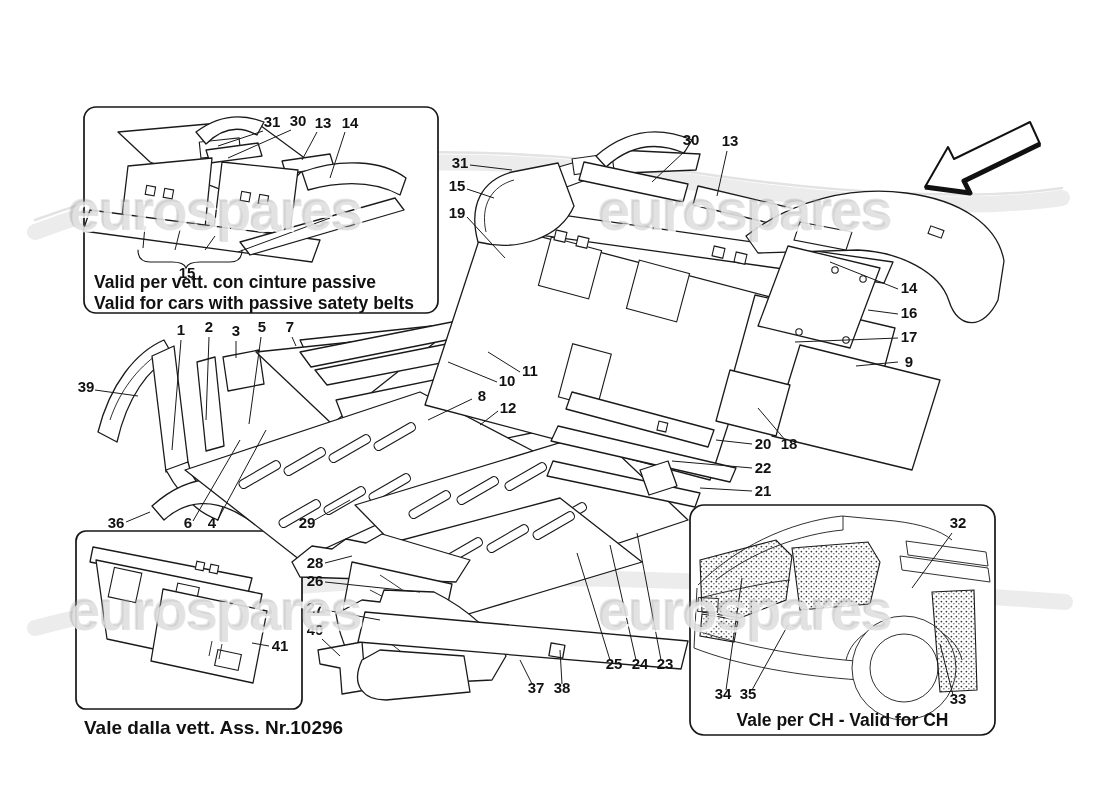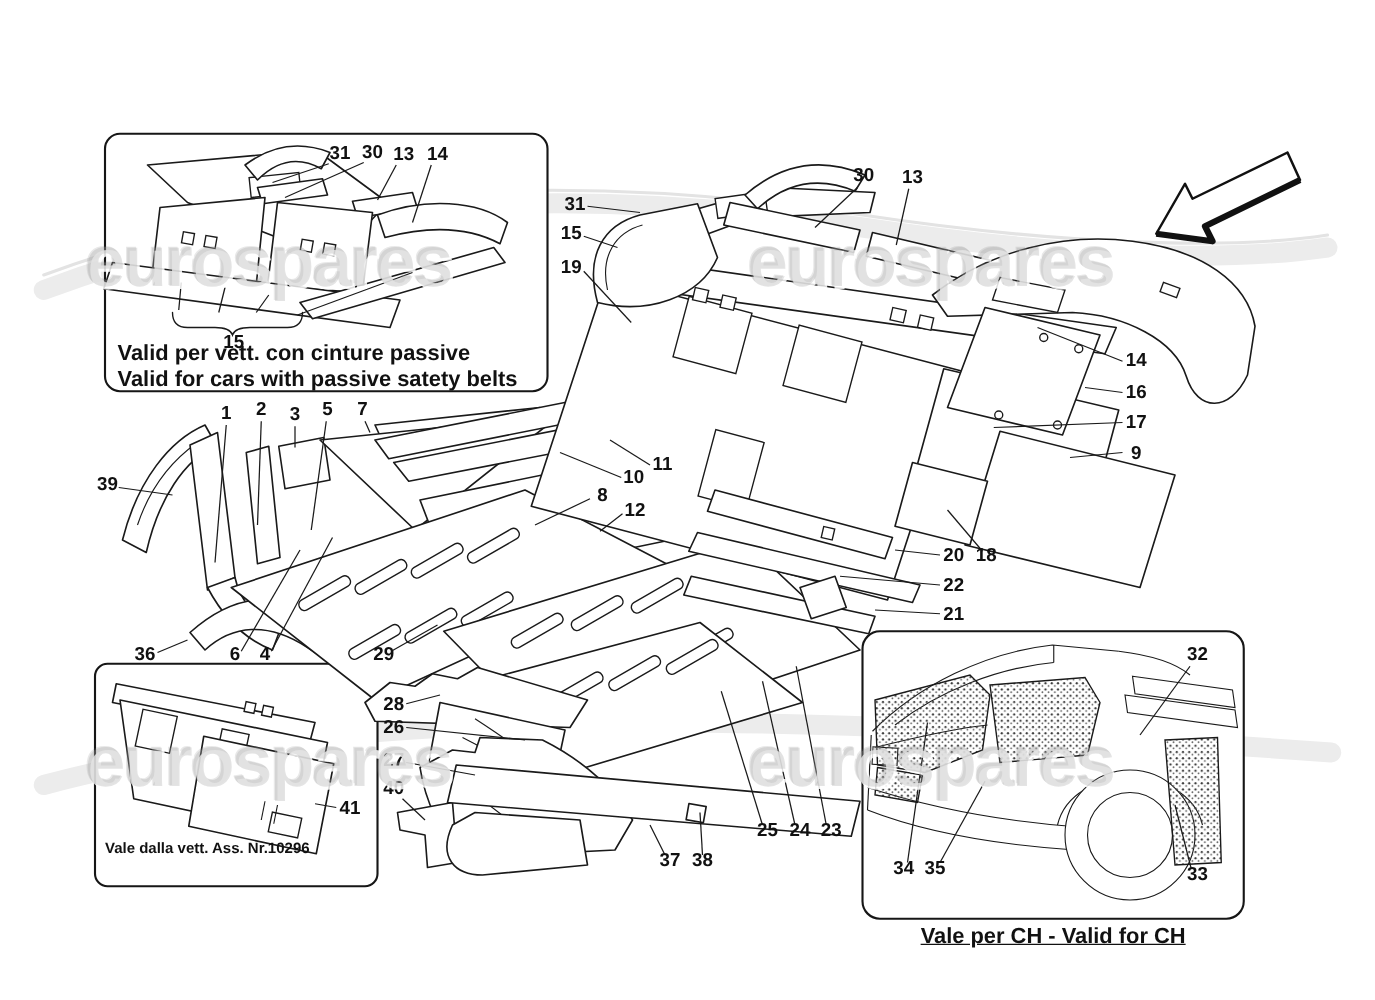--- a/index.html
+++ b/index.html
@@ -14,21 +14,21 @@
   .callout{font:bold 15px "Liberation Sans",sans-serif;fill:#111;text-anchor:middle;}
   .hole{fill:#ffffff;stroke:#1a1a1a;stroke-width:1.1;}
   .swoosh{fill:none;stroke:#ececec;stroke-width:16;stroke-linecap:round;}
   .swoosh2{fill:none;stroke:#e3e3e3;stroke-width:2.5;stroke-linecap:round;}
   .stipple{fill:url(#dots);stroke:#1a1a1a;stroke-width:1.1;}
   .wm{position:absolute;font-weight:bold;font-size:58px;letter-spacing:-2px;
       color:rgba(165,165,165,0.30);white-space:nowrap;pointer-events:none;user-select:none;
       text-shadow:2px 2px 0 rgba(255,255,255,0.85),-1px -1px 0 rgba(130,130,130,0.18);}
   .cap{position:absolute;font-weight:bold;color:#111;white-space:nowrap;}
   .cap1{font-size:17.5px;}
-  .cap2{font-size:12px;}
+  .cap2{font-size:19px;margin-top:46px;}
   .cap3{font-size:17.5px;left:690px;width:305px;text-align:center;}
 </style>
 </head>
 <body>
 
 <div class="stage">
 
 <svg class="art" width="1100" height="800" viewBox="0 0 1100 800">
   <defs>
     <pattern id="dots" width="5" height="5" patternUnits="userSpaceOnUse">
@@ -311,15 +311,15 @@
 </svg>
 
 <div class="wm" style="left:68px;top:176px;">eurospares</div>
 <div class="wm" style="left:598px;top:176px;">eurospares</div>
 <div class="wm" style="left:68px;top:576px;">eurospares</div>
 <div class="wm" style="left:598px;top:576px;">eurospares</div>
 
 <div class="cap cap1" style="left:94px;top:272px;">Valid per vett. con cinture passive</div>
 <div class="cap cap1" style="left:94px;top:293px;text-align:right;">Valid for cars with passive satety belts</div>
 <div class="cap cap2" style="left:84px;top:671px;">Vale dalla vett. Ass. Nr.10296</div>
-<div class="cap cap3" style="top:738px;text-decoration:underline;">Vale per CH - Valid for CH</div>
+<div class="cap cap3" style="top:710px;">Vale per CH - Valid for CH</div>
 
 </div>
 
 </body></html>

